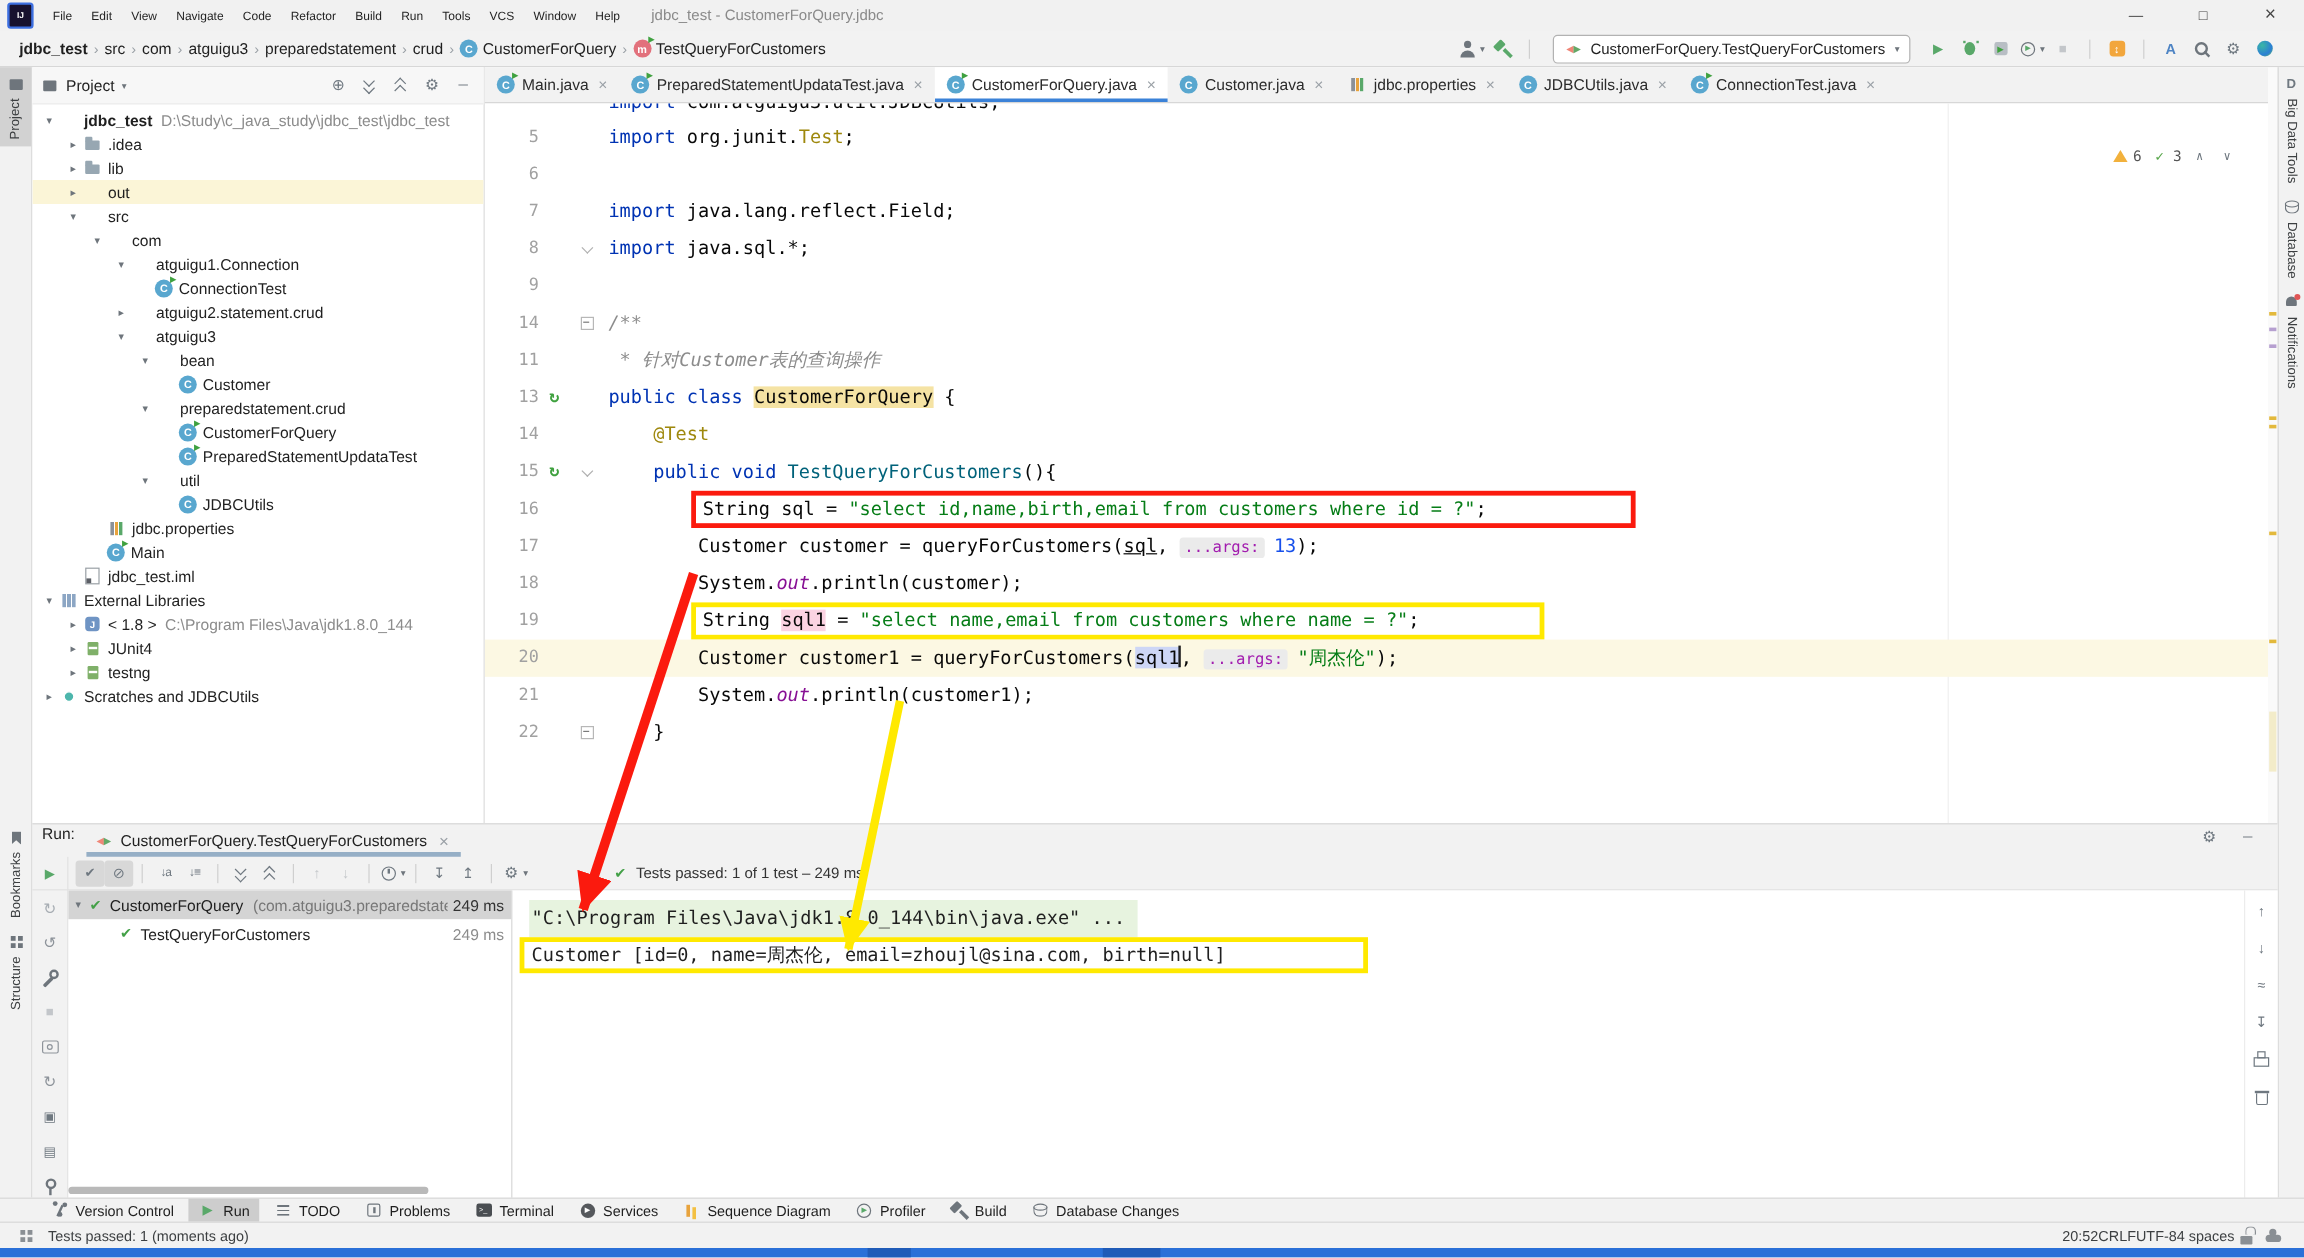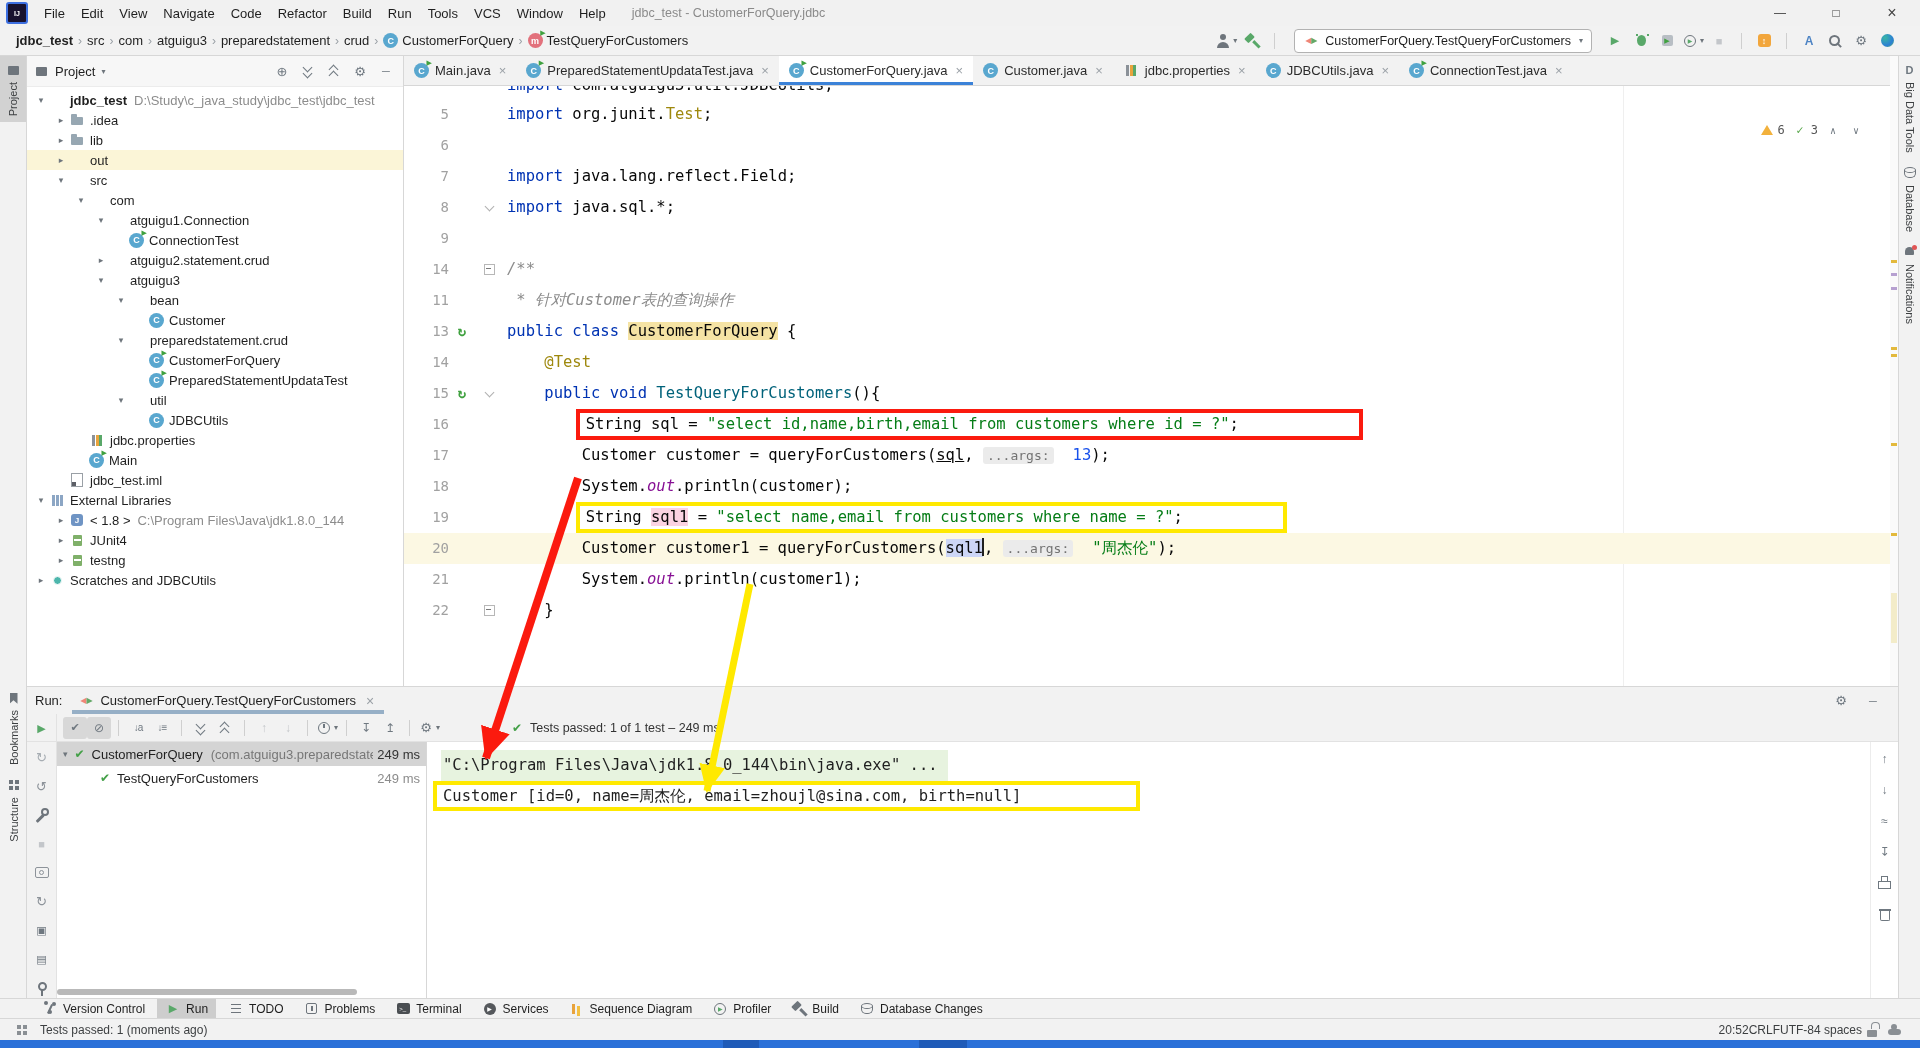--- a/index.html
+++ b/index.html
@@ -119,21 +119,21 @@
   .ic-cloud-sync::before{content:"";width:13px;height:6px;background:#8a8f94;border-radius:6px;position:absolute;bottom:3px;left:1px}
   .ic-cloud-sync::after{content:"";width:6px;height:6px;background:#8a8f94;border-radius:50%;position:absolute;top:2px;left:4px}
   .ic-toolwindow-switcher::before{content:"";width:4px;height:4px;background:#8a8f94;box-shadow:6px 0 #8a8f94,0 6px #8a8f94,6px 6px #8a8f94;position:absolute;top:3px;left:3px}
   .ic-bookmarks::before{content:"";width:8px;height:11px;background:#6e757c;clip-path:polygon(0 0,100% 0,100% 100%,50% 68%,0 100%)}
   .ic-structure::before{content:"";width:4px;height:4px;background:#6e757c;box-shadow:6px 0 #6e757c,0 6px #6e757c,6px 6px #6e757c;position:absolute;top:3px;left:3px}
   .ic-project-tab::before{content:"";width:11px;height:9px;background:#6e757c;border-radius:1px}
   
   #titlebar{left:0;top:0;width:1920px;height:26px;display:flex;align-items:center;background:#f1f1f1}
   .app-icon{width:18px;height:18px;margin:0 8px 0 6px;background:#17112e;border:2px solid #3d6fe0;border-radius:3px;
             color:#fff;font-size:7px;font-weight:bold;display:flex;align-items:center;justify-content:center}
-  .menu-item{font-size:13px;padding:0 8px;cursor:default}
+  .menu-item{font-size:10px;padding:0 8px;cursor:default}
   .win-title{font-size:12.5px;color:#8a8a8a;margin-left:18px}
   #winbtns{margin-left:auto;display:flex}
   #winbtns .wb{width:56px;height:26px;display:flex;align-items:center;justify-content:center}
   
   #navbar{left:0;top:26px;width:1920px;height:30px;display:flex;align-items:center;background:#f2f2f2;border-bottom:1px solid #d7d7d7;padding-left:16px;box-sizing:border-box}
   .bc-item{font-size:13px;display:flex;align-items:center;gap:4px}
   .bc-sep{color:#9aa0a6;font-size:12px;margin:0 5px}
   #nav-right{margin-left:auto;display:flex;align-items:center;margin-right:22px;gap:4px}
   .combo{height:22px;border:1px solid #b2b2b2;border-radius:4px;background:#fff;display:flex;align-items:center;padding:0 8px;gap:6px;font-size:12.5px;margin:0 8px}
   .tbtn{width:22px;height:22px;display:flex;align-items:center;justify-content:center;border-radius:3px}
@@ -177,33 +177,33 @@
   .fold-minus::before{content:"";position:absolute;left:1px;top:3px;width:5px;height:1px;background:#7a7a7a}
   .fold-chev{width:6px;height:6px;border-right:1.5px solid #b0b0b0;border-bottom:1.5px solid #b0b0b0;transform:rotate(45deg);margin-top:-3px}
   .codec{flex:1}
   .sg-k{color:#0033b3}.sg-p{color:#080808}.sg-s{color:#067d17}.sg-c{color:#8c8c8c;font-style:italic}
   .sg-a{color:#9e880d}.sg-n2{color:#1750eb}.sg-d{color:#00627a}
   .sg-f{color:#871094;font-style:italic}
   .sg-u{color:#080808;text-decoration:underline}
   .sg-tan{background:#f5e3a4;color:#080808}
   .sg-pink{background:#fbd3e2;color:#080808}
   .sg-blu{background:#cdd6f6;color:#080808}
-  .sg-h{background:#ebebeb;color:#737373;border-radius:3px;padding:1px 4px;font-size:13px;margin-right:19px}
+  .sg-h{background:#ebebeb;color:#a21caf;border-radius:3px;padding:1px 4px;font-size:13px;margin-right:8px}
   .caret{display:inline-block;width:2px;height:18px;background:#1f1f1f;vertical-align:middle;margin:0 0 3px -1px}
   .ebox{display:inline-block;line-height:23px;border:4px solid;padding:0 6px;margin-left:-6px}
   .ebox-red{border-color:#fb1a0e;padding-right:120px}
   .ebox-yellow{border-color:#ffe900;padding-right:100px}
   #inspect{position:absolute;right:26px;top:36px;display:flex;align-items:center;gap:7px;font-size:12px;color:#555}
   #inspect .grp{display:flex;align-items:center;gap:3px}
   
   #stripe{left:1890px;top:56px;width:8px;height:630px;background:#fafafa}
   .mark{position:absolute;left:1px;width:6px;height:3px}
   
   #run-panel{left:27px;top:686px;width:1871px;height:312px;background:#f2f2f2;border-top:1px solid #d7d7d7;box-sizing:border-box}
-  #run-head{height:27px;display:flex;align-items:center;padding-left:8px;gap:10px}
+  #run-head{height:27px;display:flex;align-items:flex-start;padding-left:8px;gap:10px}
   #run-head .rlab{font-size:13px}
   .run-tab{display:flex;align-items:center;gap:6px;font-size:13px;height:27px;padding:0 6px;box-shadow:inset 0 -4px 0 #96afc6}
   #run-head .rgt{margin-left:auto;display:flex;gap:10px;margin-right:14px}
   #run-toolbar{height:28px;display:flex;align-items:center;padding-left:36px;border-bottom:1px solid #e2e2e2;box-sizing:border-box}
   #run-toolbar .tbtn{width:24px;height:22px}
   #run-toolbar .tbtn.tgl{background:#d8d8d8}
   #run-summary{display:flex;align-items:center;gap:5px;font-size:12.5px;margin-left:68px;color:#333}
   #run-strip{position:absolute;left:0;top:27px;width:30px;height:285px;display:flex;flex-direction:column;align-items:center;gap:7px;padding-top:4px;border-right:1px solid #e2e2e2;box-sizing:border-box}
   #run-body{position:absolute;left:30px;top:55px;width:1841px;height:257px;background:#fff;display:flex}
   #test-tree{width:370px;border-right:1px solid #d7d7d7;box-sizing:border-box;position:relative;font-size:13px}

